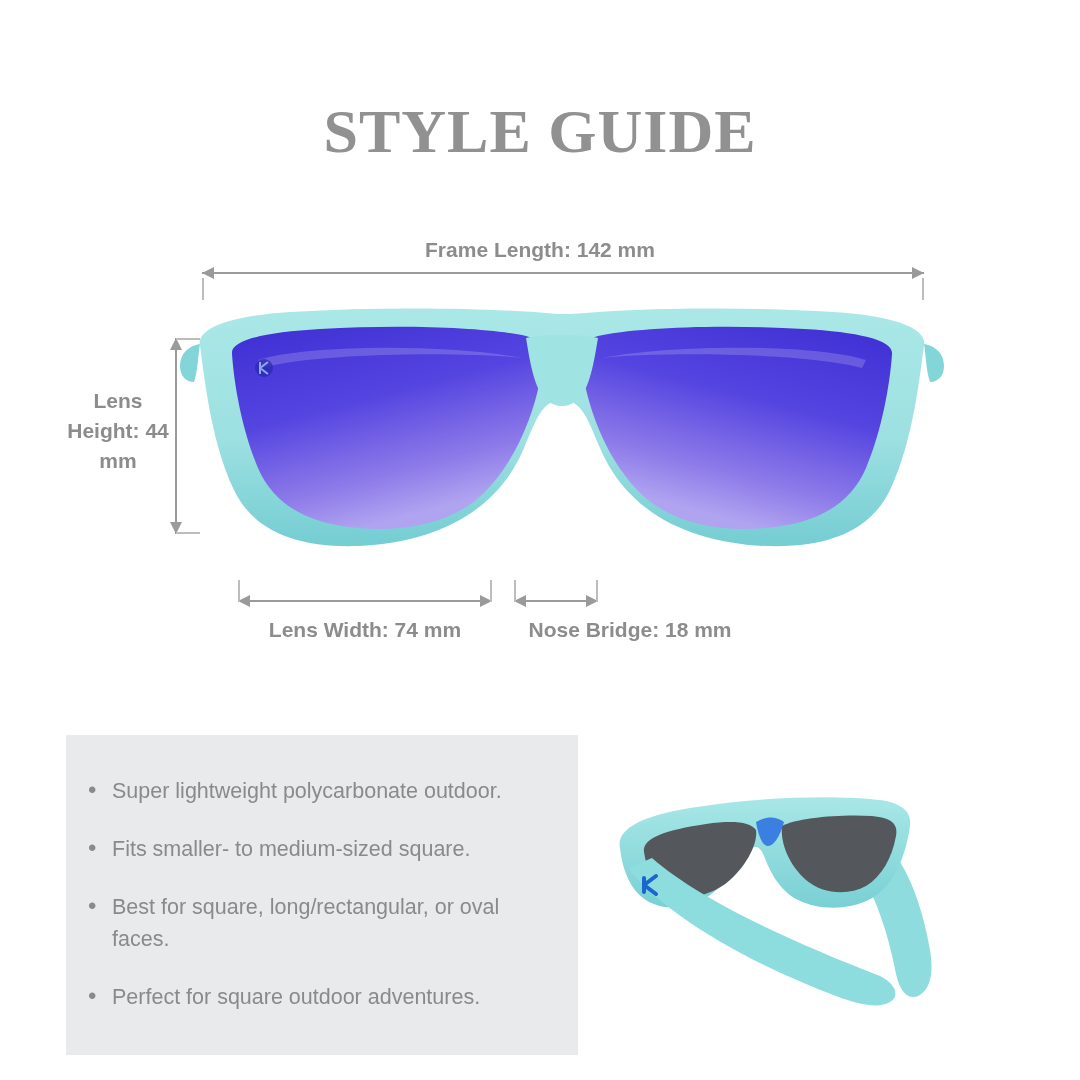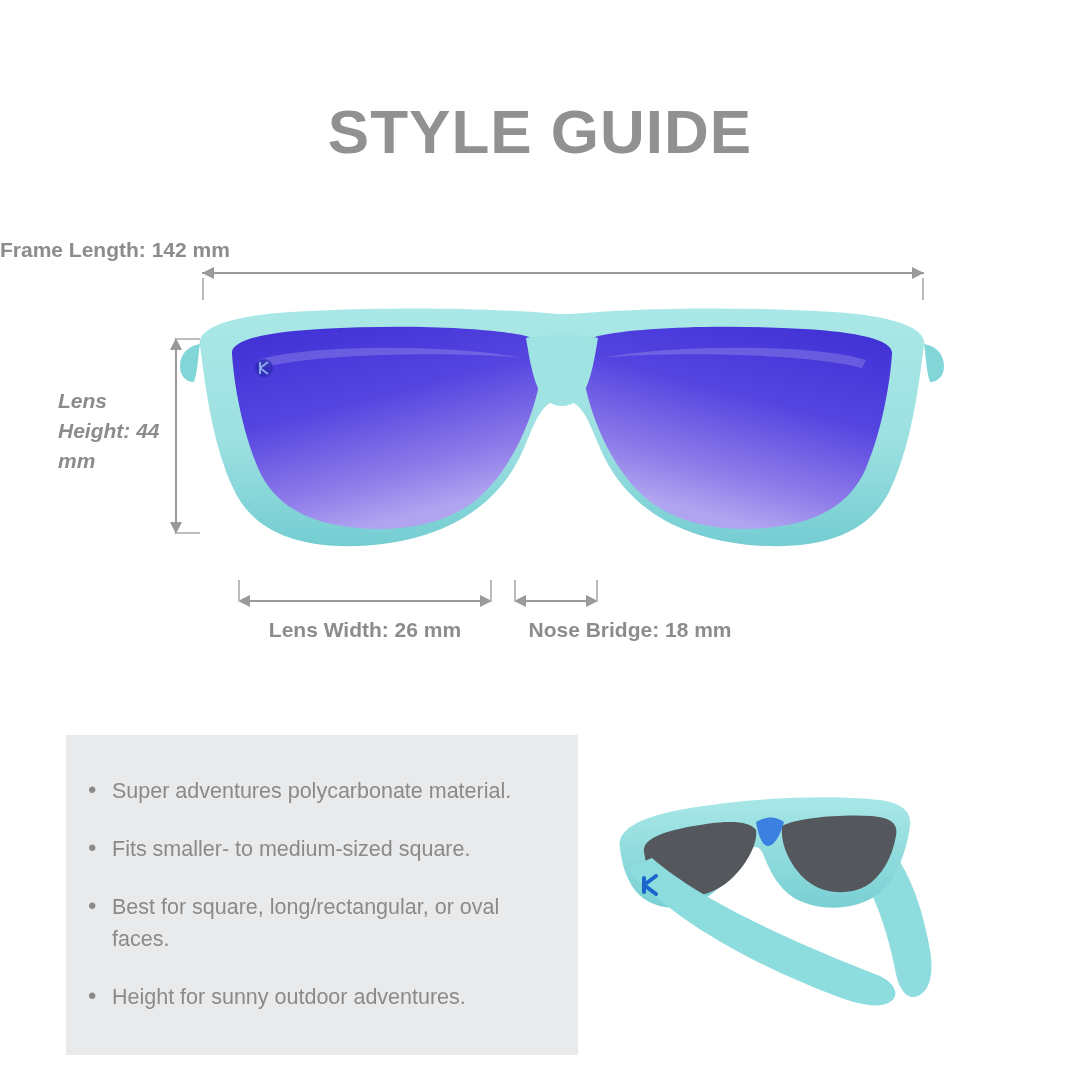--- a/index.html
+++ b/index.html
@@ -20,44 +20,44 @@
   .title {
     position: absolute;
     top: 96px;
     left: 0;
     width: 1080px;
     text-align: center;
     font-size: 62px;
     font-weight: bold;
     letter-spacing: 1px;
     color: #919191;
-    font-family: Liberation Sans, sans-serif;
+    font-family: Liberation Serif, serif;
   }
 
   
   .meas-label {
     position: absolute;
     font-size: 21px;
     font-weight: bold;
     color: #8c8c8c;
     white-space: nowrap;
   }
   #frame-length-label {
     top: 238px;
     left: 0;
     width: 1080px;
-    text-align: left;
+    text-align: center;
   }
   #lens-height-label {
     top: 386px;
     left: 58px;
     width: 120px;
+    text-align: center;
     line-height: 30px;
     white-space: normal;
-    font-style: italic;
   }
   #lens-width-label {
     top: 618px;
     left: 238px;
     width: 254px;
     text-align: center;
   }
   #nose-bridge-label {
     top: 618px;
     left: 512px;
@@ -174,21 +174,21 @@
 <div id="arrow-frame-length" class="arrow-h"></div>
 <div class="tick" style="left:202px; top:278px; width:2px; height:22px;"></div>
 <div class="tick" style="left:922px; top:278px; width:2px; height:22px;"></div>
 
 <div id="lens-height-label" class="meas-label">Lens Height: 44 mm</div>
 <div id="arrow-lens-height" class="arrow-v"></div>
 <div class="tick" style="left:176px; top:338px; width:24px; height:2px;"></div>
 <div class="tick" style="left:176px; top:532px; width:24px; height:2px;"></div>
 
 <div id="arrow-lens-width" class="arrow-h"></div>
-<div id="lens-width-label" class="meas-label">Lens Width: 26 mm</div>
+<div id="lens-width-label" class="meas-label">Lens Width: 74 mm</div>
 <div class="tick" style="left:238px; top:580px; width:2px; height:22px;"></div>
 <div class="tick" style="left:490px; top:580px; width:2px; height:22px;"></div>
 
 <div id="arrow-nose-bridge" class="arrow-h"></div>
 <div id="nose-bridge-label" class="meas-label">Nose Bridge: 18 mm</div>
 <div class="tick" style="left:514px; top:580px; width:2px; height:22px;"></div>
 <div class="tick" style="left:596px; top:580px; width:2px; height:22px;"></div>
 
 <div id="front-view">
   <svg width="780" height="260" viewBox="0 0 780 260">
@@ -256,33 +256,33 @@
     </g>
 
     <path d="M 30 44 C 18 46, 10 54, 10 66 C 10 76, 16 82, 24 82 C 28 70, 28 56, 30 44 Z" fill="#83d6d8"></path>
     <path d="M 754 44 C 766 46, 774 54, 774 66 C 774 76, 768 82, 760 82 C 756 70, 756 56, 754 44 Z" fill="#83d6d8"></path>
   </svg>
 </div>
 
 <div id="features-panel">
   <div class="feature-item">
     <span class="feature-bullet">•</span>
-    <span class="feature-text">Super adventures polycarbonate material.</span>
+    <span class="feature-text">Super lightweight polycarbonate outdoor.</span>
   </div>
   <div class="feature-item">
     <span class="feature-bullet">•</span>
     <span class="feature-text">Fits smaller- to medium-sized square.</span>
   </div>
   <div class="feature-item">
     <span class="feature-bullet">•</span>
     <span class="feature-text">Best for square, long/rectangular, or oval faces.</span>
   </div>
   <div class="feature-item">
     <span class="feature-bullet">•</span>
-    <span class="feature-text">Height for sunny outdoor adventures.</span>
+    <span class="feature-text">Perfect for square outdoor adventures.</span>
   </div>
 </div>
 
 <div id="rear-view">
   <svg width="360" height="280" viewBox="0 0 360 280">
     <defs>
       <linearGradient id="frameGrad2" x1="0" y1="0" x2="0" y2="1">
         <stop offset="0%" stop-color="#a9e7e7"></stop>
         <stop offset="100%" stop-color="#79d0d4"></stop>
       </linearGradient>

